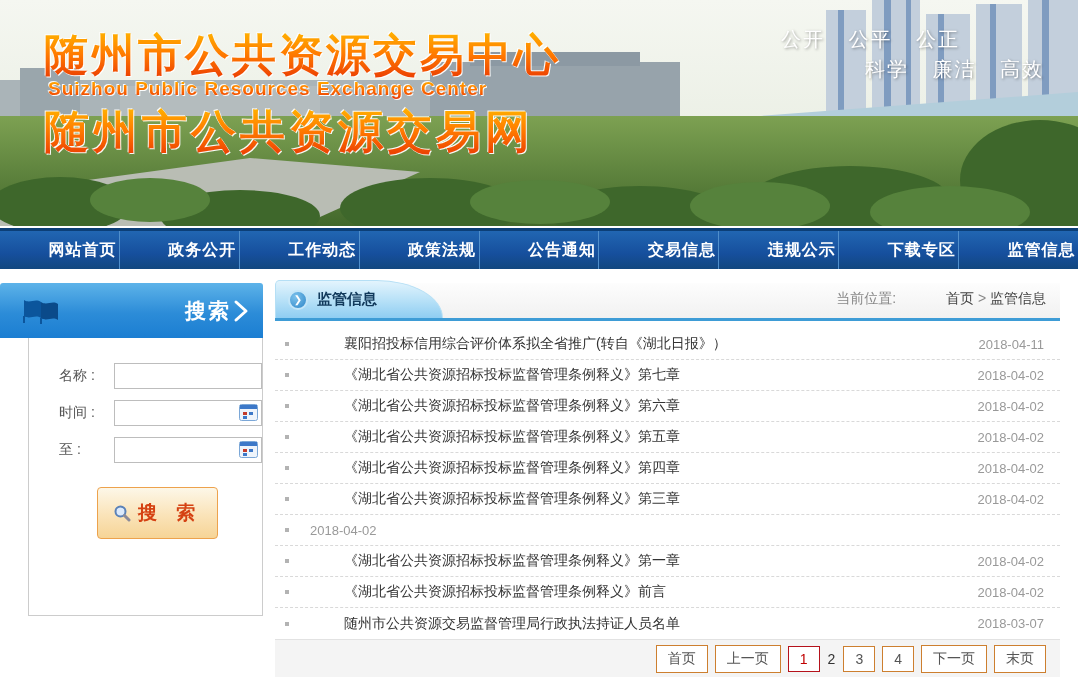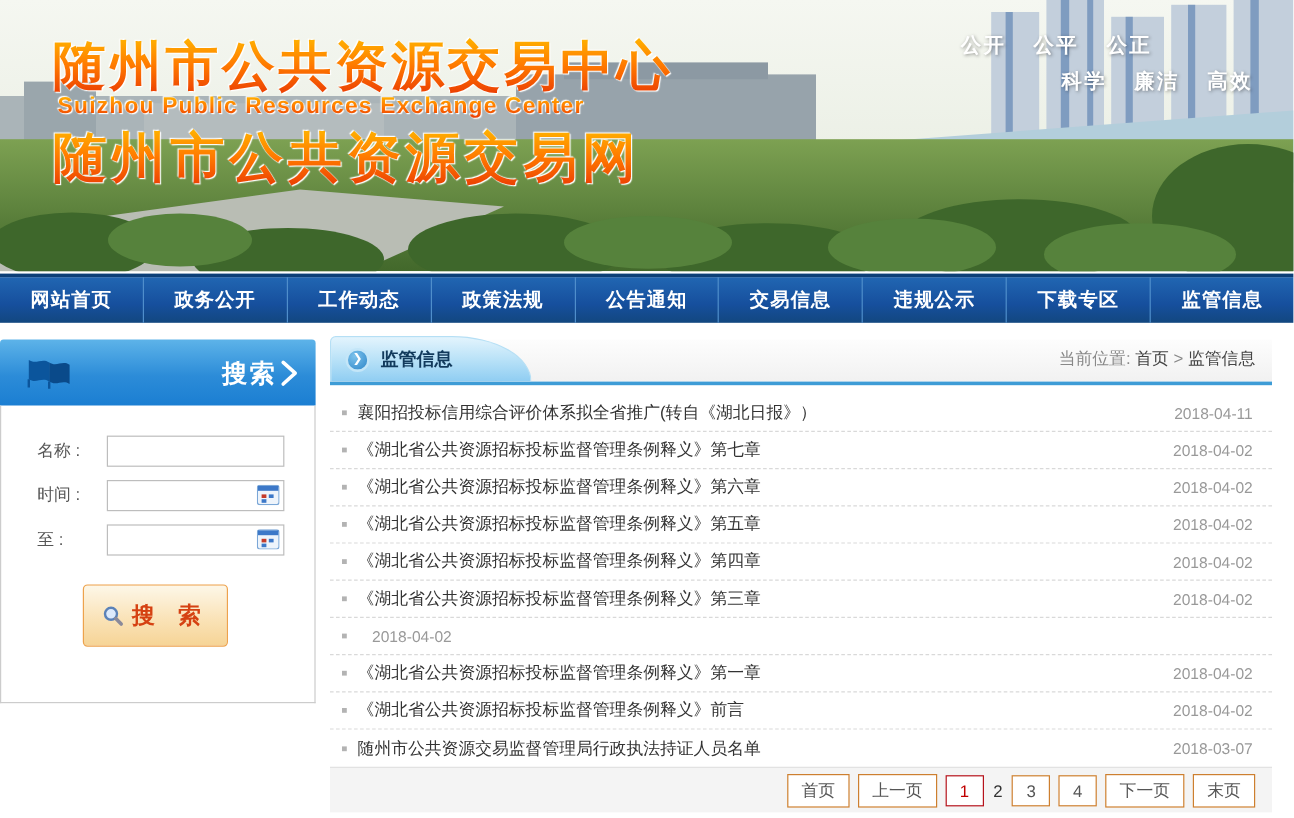--- a/index.html
+++ b/index.html
@@ -1,32 +1,32 @@
 <!DOCTYPE html>
 <html><head>
 <meta charset="utf-8">
 <style>
   * { margin:0; padding:0; box-sizing:border-box; }
   html,body { width:1078px; height:682px; overflow:hidden; background:#fff;
     font-family:"Liberation Sans","DejaVu Sans",sans-serif; }
-  a { cursor:pointer; text-decoration:none; }
+  a { cursor:pointer; text-decoration:none;padding-left:46px; }
 
   
   .banner { position:relative; width:1078px; height:226px; overflow:hidden;text-align:center; }
   .banner svg.photo { position:absolute; left:0; top:0; }
   .banner-text { position:absolute; font-weight:bold; white-space:nowrap; }
   .grad-cn {
     background:linear-gradient(180deg,#ffc000 0%,#ff7a00 48%,#e62e04 100%);
     -webkit-background-clip:text; background-clip:text; color:transparent;
     filter:drop-shadow(1px 1px 0 rgba(255,255,255,.95)) drop-shadow(-1px -1px 0 rgba(255,255,255,.95));
   }
   .title-cn  { left:44px; top:26px;  font-size:44px; letter-spacing:3px; }
   .title-en  { left:48px; top:78px;  font-size:19px; letter-spacing:1px; }
   .title2-cn { left:44px; top:102px; font-size:45px; letter-spacing:4px; }
-  .slogan { position:absolute; color:#fff; font-weight:bold; font-size:17px;
+  .slogan { position:absolute; color:#fff; font-weight:normal; font-size:20px;
     letter-spacing:2px; word-spacing:16px; text-shadow:1px 1px 3px rgba(0,0,0,.4); }
   .slogan1 { top:26px; right:118px; }
   .slogan2 { top:56px; right:34px; }
 
   
   .nav { margin-top:2px; height:41px; border-top:3px solid #0c3f77;
     background:linear-gradient(180deg,#2166b2 0%,#164f9d 60%,#12477f 100%);
     display:flex; }
   .nav a { flex:1; display:flex; align-items:center; justify-content:center;
     color:#fff; font-size:16px; font-weight:bold; letter-spacing:1px;
@@ -37,21 +37,21 @@
   .content { display:flex; padding:14px 18px 0 0; align-items:flex-start; }
   .sidebar { width:263px; flex:none; }
   .main { flex:1; margin-left:12px; }
 
   
   .s-header { height:55px; display:flex; align-items:center;
     background:linear-gradient(180deg,#5db3e9 0%,#2c8cd8 55%,#1b7ed2 100%);
     border-radius:3px 3px 0 0; padding:0 12px 0 22px;text-align:right; }
   .s-header .flag { flex:none; }
   .s-title { color:#fff; font-size:21px; font-weight:bold; letter-spacing:2px; margin-left:18px; flex:1; }
-  .s-body { border:1px solid #cccccc; border-top:none; height:248px; padding-top:24px; }
+  .s-body { border:1px solid #cccccc; border-top:none; height:278px; padding-top:24px;margin-left:28px; }
   .f-row { display:flex; align-items:center; padding-left:30px; margin-bottom:9px; height:28px; }
   .f-label { width:58px; font-size:14px; color:#555; }
   .input-wrap { position:relative; width:148px; }
   .input-wrap input { width:148px; height:26px; border:1px solid #bdbdbd; background:#fff; padding:0 24px 0 5px; font-size:13px; }
   .input-wrap input.no-icon { padding-right:5px; }
   .cal { position:absolute; right:4px; top:4px; cursor:pointer; }
   .search-btn { margin:14px 0 0 68px; display:inline-flex; align-items:center; gap:7px;
     background:linear-gradient(180deg,#fdf7e8 0%,#fae3b8 55%,#f6d496 100%);
     border:1px solid #eda24c; border-radius:4px; padding:12px 15px;
     color:#d54112; font-size:19px; font-weight:bold; letter-spacing:7px; cursor:pointer; }

